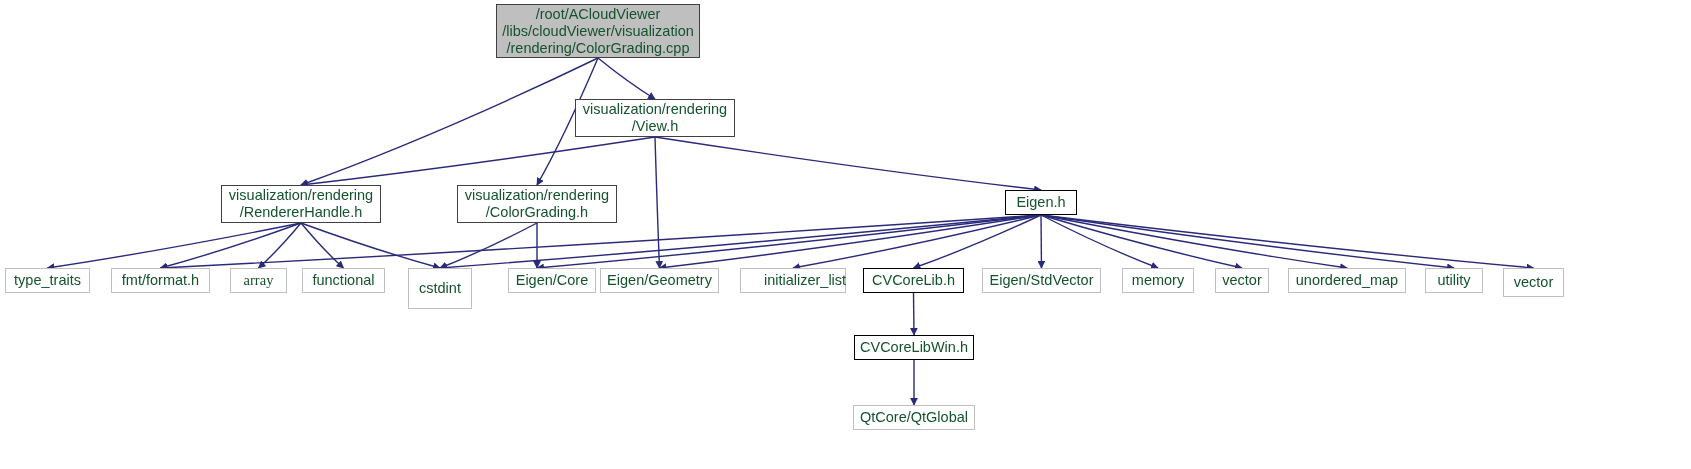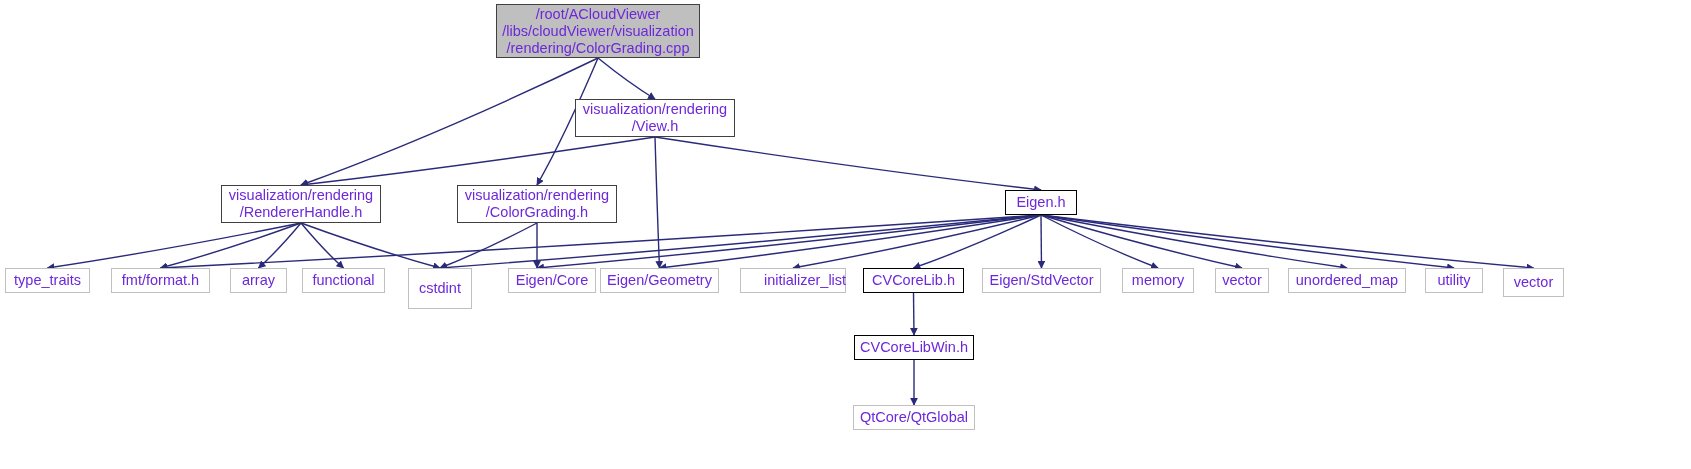--- a/index.html
+++ b/index.html
@@ -27,21 +27,21 @@
   }
   .node-box {
     position: absolute;
     box-sizing: border-box;
     display: flex;
     align-items: center;
     justify-content: center;
     text-align: center;
     font-size: 14.5px;
     line-height: 17px;
-    color: #6d28d9;
+    color: #14532d;
     white-space: pre;
     background: #ffffff;
     border: 1px solid #c0c0c0;
   }
   .node-box.kind-root {
     background: #bfbfbf;
     border: 1px solid #404040;
   }
   .node-box.kind-header {
     background: #ffffff;
@@ -100,21 +100,21 @@
 /rendering/ColorGrading.cpp</span></div>
       <div class="node-box kind-header" style="left: 575px; top: 99px; width: 160px; height: 38px;"><span class="node-label">visualization/rendering
 /View.h</span></div>
       <div class="node-box kind-header" style="left: 221px; top: 185px; width: 160px; height: 38px;"><span class="node-label">visualization/rendering
 /RendererHandle.h</span></div>
       <div class="node-box kind-header" style="left: 457px; top: 185px; width: 160px; height: 38px;"><span class="node-label">visualization/rendering
 /ColorGrading.h</span></div>
       <div class="node-box kind-leaf-strong" style="left: 1005px; top: 190px; width: 72px; height: 25px;"><span class="node-label">Eigen.h</span></div>
       <div class="node-box kind-leaf" style="left: 5px; top: 268px; width: 85px; height: 25px;"><span class="node-label">type_traits</span></div>
       <div class="node-box kind-leaf" style="left: 111px; top: 268px; width: 99px; height: 25px;"><span class="node-label">fmt/format.h</span></div>
-      <div class="node-box kind-leaf" style="left: 230px; top: 268px; width: 57px; height: 25px;"><span class="node-label">array</span></div>
+      <div class="node-box kind-leaf" style="left: 230px; top: 268px; width: 57px; height: 25px; font-family: Liberation Serif, serif;"><span class="node-label">array</span></div>
       <div class="node-box kind-leaf" style="left: 302px; top: 268px; width: 83px; height: 25px;"><span class="node-label">functional</span></div>
       <div class="node-box kind-leaf" style="left: 408px; top: 268px; width: 64px; height: 41px;"><span class="node-label">cstdint</span></div>
       <div class="node-box kind-leaf" style="left: 493px; top: 268px; width: 88px; height: 25px; margin-left: 15px;"><span class="node-label">Eigen/Core</span></div>
       <div class="node-box kind-leaf" style="left: 600px; top: 268px; width: 119px; height: 25px;"><span class="node-label">Eigen/Geometry</span></div>
       <div class="node-box kind-leaf" style="left: 740px; top: 268px; width: 106px; height: 25px; padding-left: 24px;"><span class="node-label">initializer_list</span></div>
       <div class="node-box kind-leaf-strong" style="left: 863px; top: 268px; width: 101px; height: 25px;"><span class="node-label">CVCoreLib.h</span></div>
       <div class="node-box kind-leaf" style="left: 982px; top: 268px; width: 119px; height: 25px;"><span class="node-label">Eigen/StdVector</span></div>
       <div class="node-box kind-leaf" style="left: 1122px; top: 268px; width: 72px; height: 25px;"><span class="node-label">memory</span></div>
       <div class="node-box kind-leaf" style="left: 1215px; top: 268px; width: 54px; height: 25px;"><span class="node-label">vector</span></div>
       <div class="node-box kind-leaf" style="left: 1288px; top: 268px; width: 118px; height: 25px;"><span class="node-label">unordered_map</span></div>

